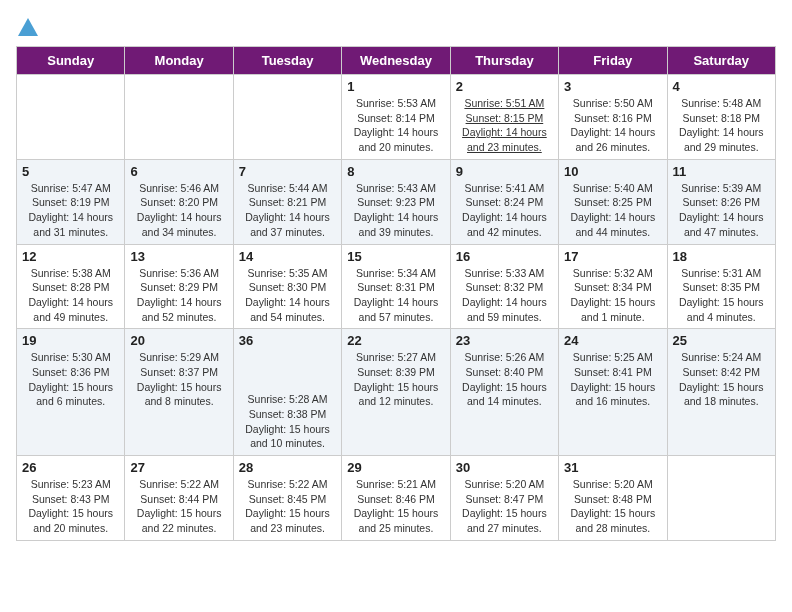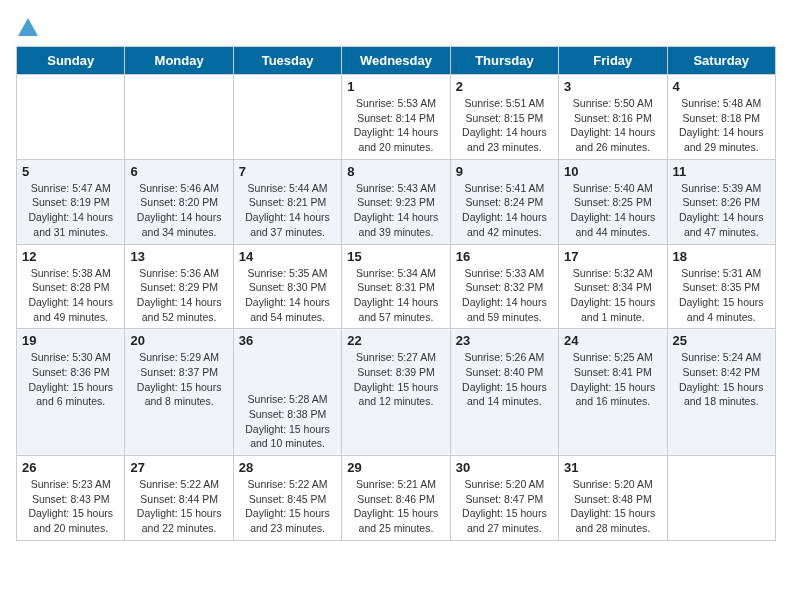--- a/index.html
+++ b/index.html
@@ -43,21 +43,21 @@
     .subtitle {
       font-size: 14px;
       color: #333;
     }
     .calendar {
       width: 100%;
       border-collapse: collapse;
       font-size: 11px;
     }
     .calendar th {
-      background: #0369a1;
+      background: #701a75;
       color: #fff;
       padding: 6px 4px;
       font-size: 13px;
       font-weight: bold;
       border: 1px solid #ccc;
     }
     .calendar td {
       vertical-align: top;
       border: 1px solid #ccc;
       padding: 4px 5px;
@@ -122,21 +122,21 @@
         <td class="empty"></td>
         <td>
           <div class="day-number">1</div>
           <div class="day-info" style="white-space: pre-line;">Sunrise: 5:53 AM
 Sunset: 8:14 PM
 Daylight: 14 hours
 and 20 minutes.</div>
         </td>
         <td>
           <div class="day-number">2</div>
-          <div class="day-info" style="white-space: pre-line;">Sunrise: 5:51 AM
+          <div class="day-info" style="white-space: pre-line; text-decoration: underline;">Sunrise: 5:51 AM
 Sunset: 8:15 PM
 Daylight: 14 hours
 and 23 minutes.</div>
         </td>
         <td>
           <div class="day-number">3</div>
           <div class="day-info" style="white-space: pre-line;">Sunrise: 5:50 AM
 Sunset: 8:16 PM
 Daylight: 14 hours
 and 26 minutes.</div>

